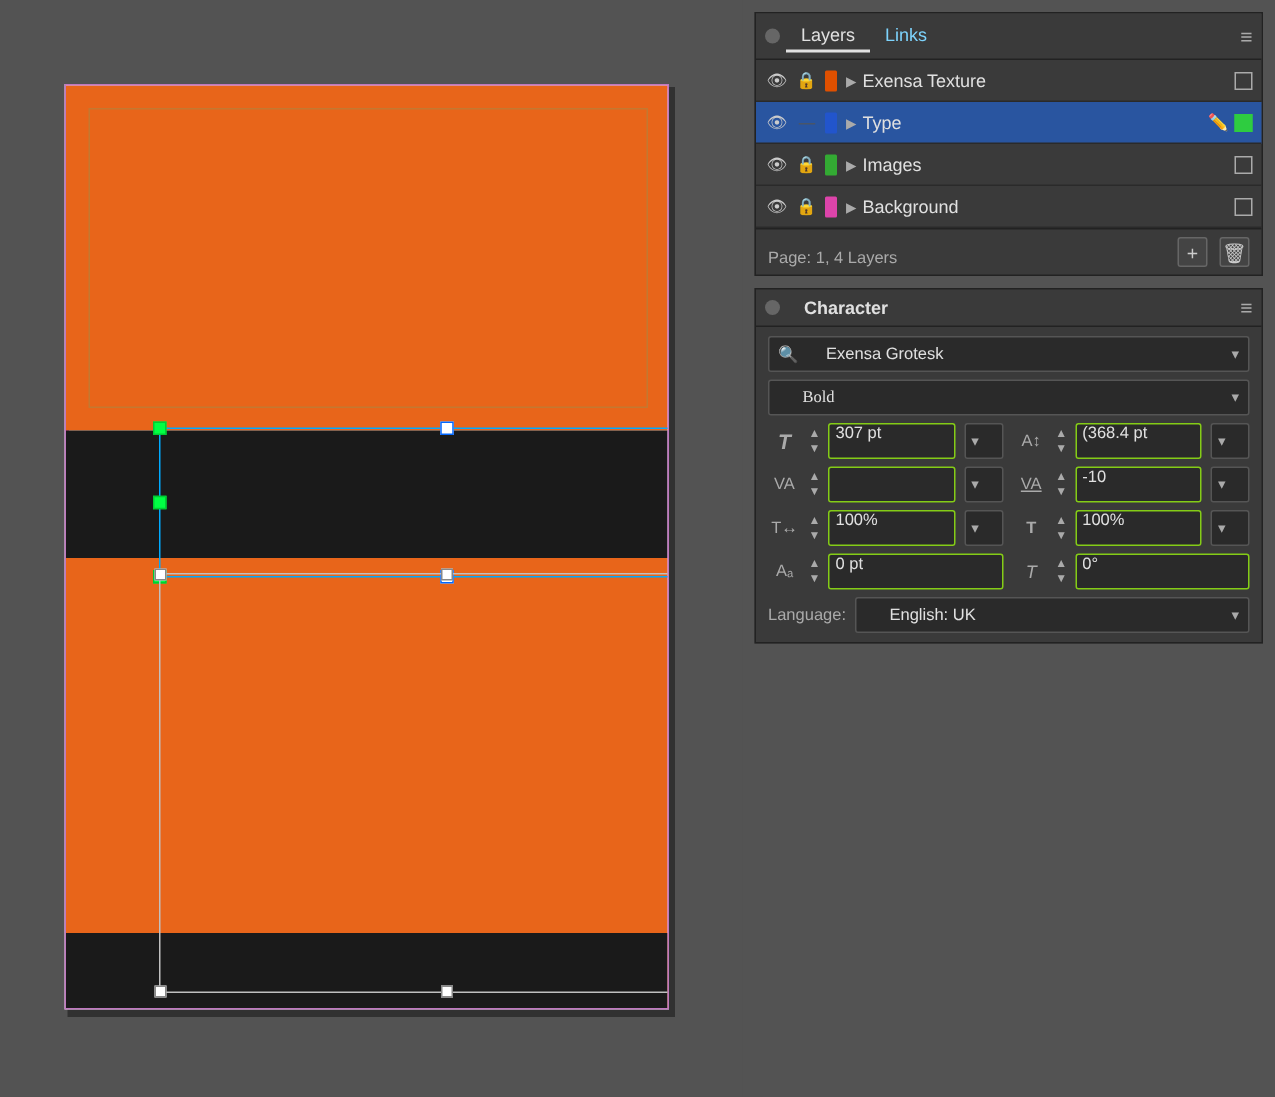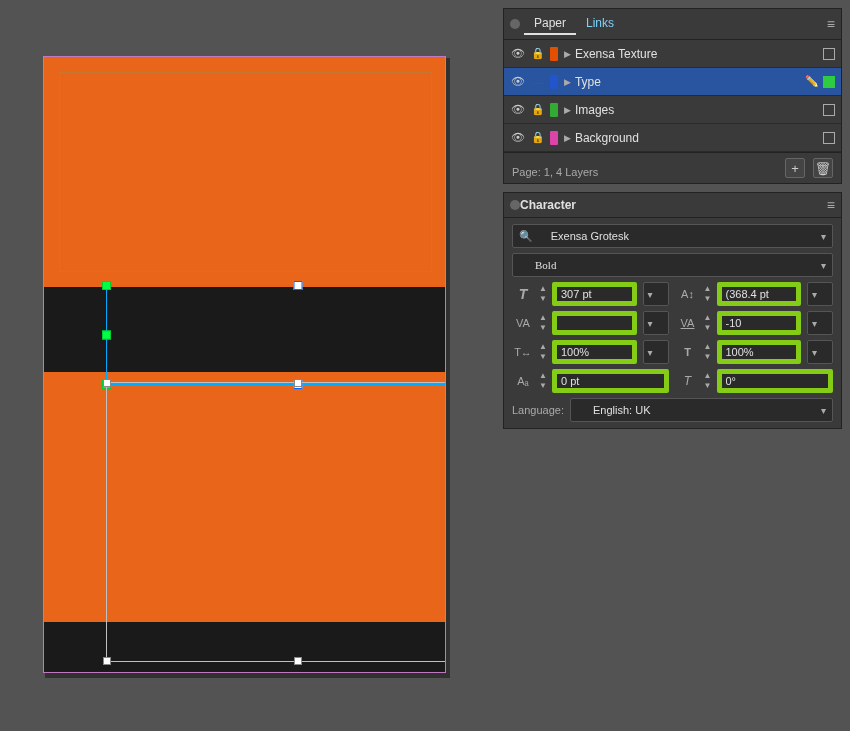--- a/index.html
+++ b/index.html
@@ -317,21 +317,21 @@
       background: #3a3a3a;
       border: 1px solid #222;
       margin: 8px 8px 0 8px;
     }
 
     .char-panel-title-bar {
       display: flex;
       align-items: center;
       padding: 4px 6px;
       border-bottom: 1px solid #222;
-      gap: 0;
+      gap: 16px;
     }
 
     .char-section-title {
       font-size: 12px;
       font-weight: 600;
       color: #e0e0e0;
       flex: 1;
     }
 
     .char-panel-body {
@@ -340,24 +340,24 @@
 
     .char-row {
       display: flex;
       align-items: center;
       margin-bottom: 5px;
       gap: 4px;
     }
 
     .char-input-group {
       display: flex;
-      align-items: center;
+      align-items: flex-start;
       flex: 1;
       background: #2a2a2a;
-      border: 5px solid #84cc16;
+      border: 1px solid #84cc16;
       border-radius: 2px;
       height: 24px;
       padding: 0 4px;
       gap: 2px;
     }
 
     .char-input-group input {
       background: transparent;
       border: none;
       color: #e0e0e0;
@@ -479,21 +479,21 @@
     </div>
   </div>
 </div>
 
 <div class="right-panels">
 
   <div class="panel">
     <div class="panel-title-bar">
       <div class="panel-close-btn"></div>
       <div class="panel-tabs">
-        <div class="panel-tab active">Paper</div>
+        <div class="panel-tab active">Layers</div>
         <div class="panel-tab">Links</div>
       </div>
       <div class="panel-menu-icon">≡</div>
     </div>
 
     <div class="layer-row">
       <div class="layer-eye">👁</div>
       <div class="layer-lock">🔒</div>
       <div class="layer-color-dot" style="background:#e05000;"></div>
       <span class="layer-expand">▶</span>

